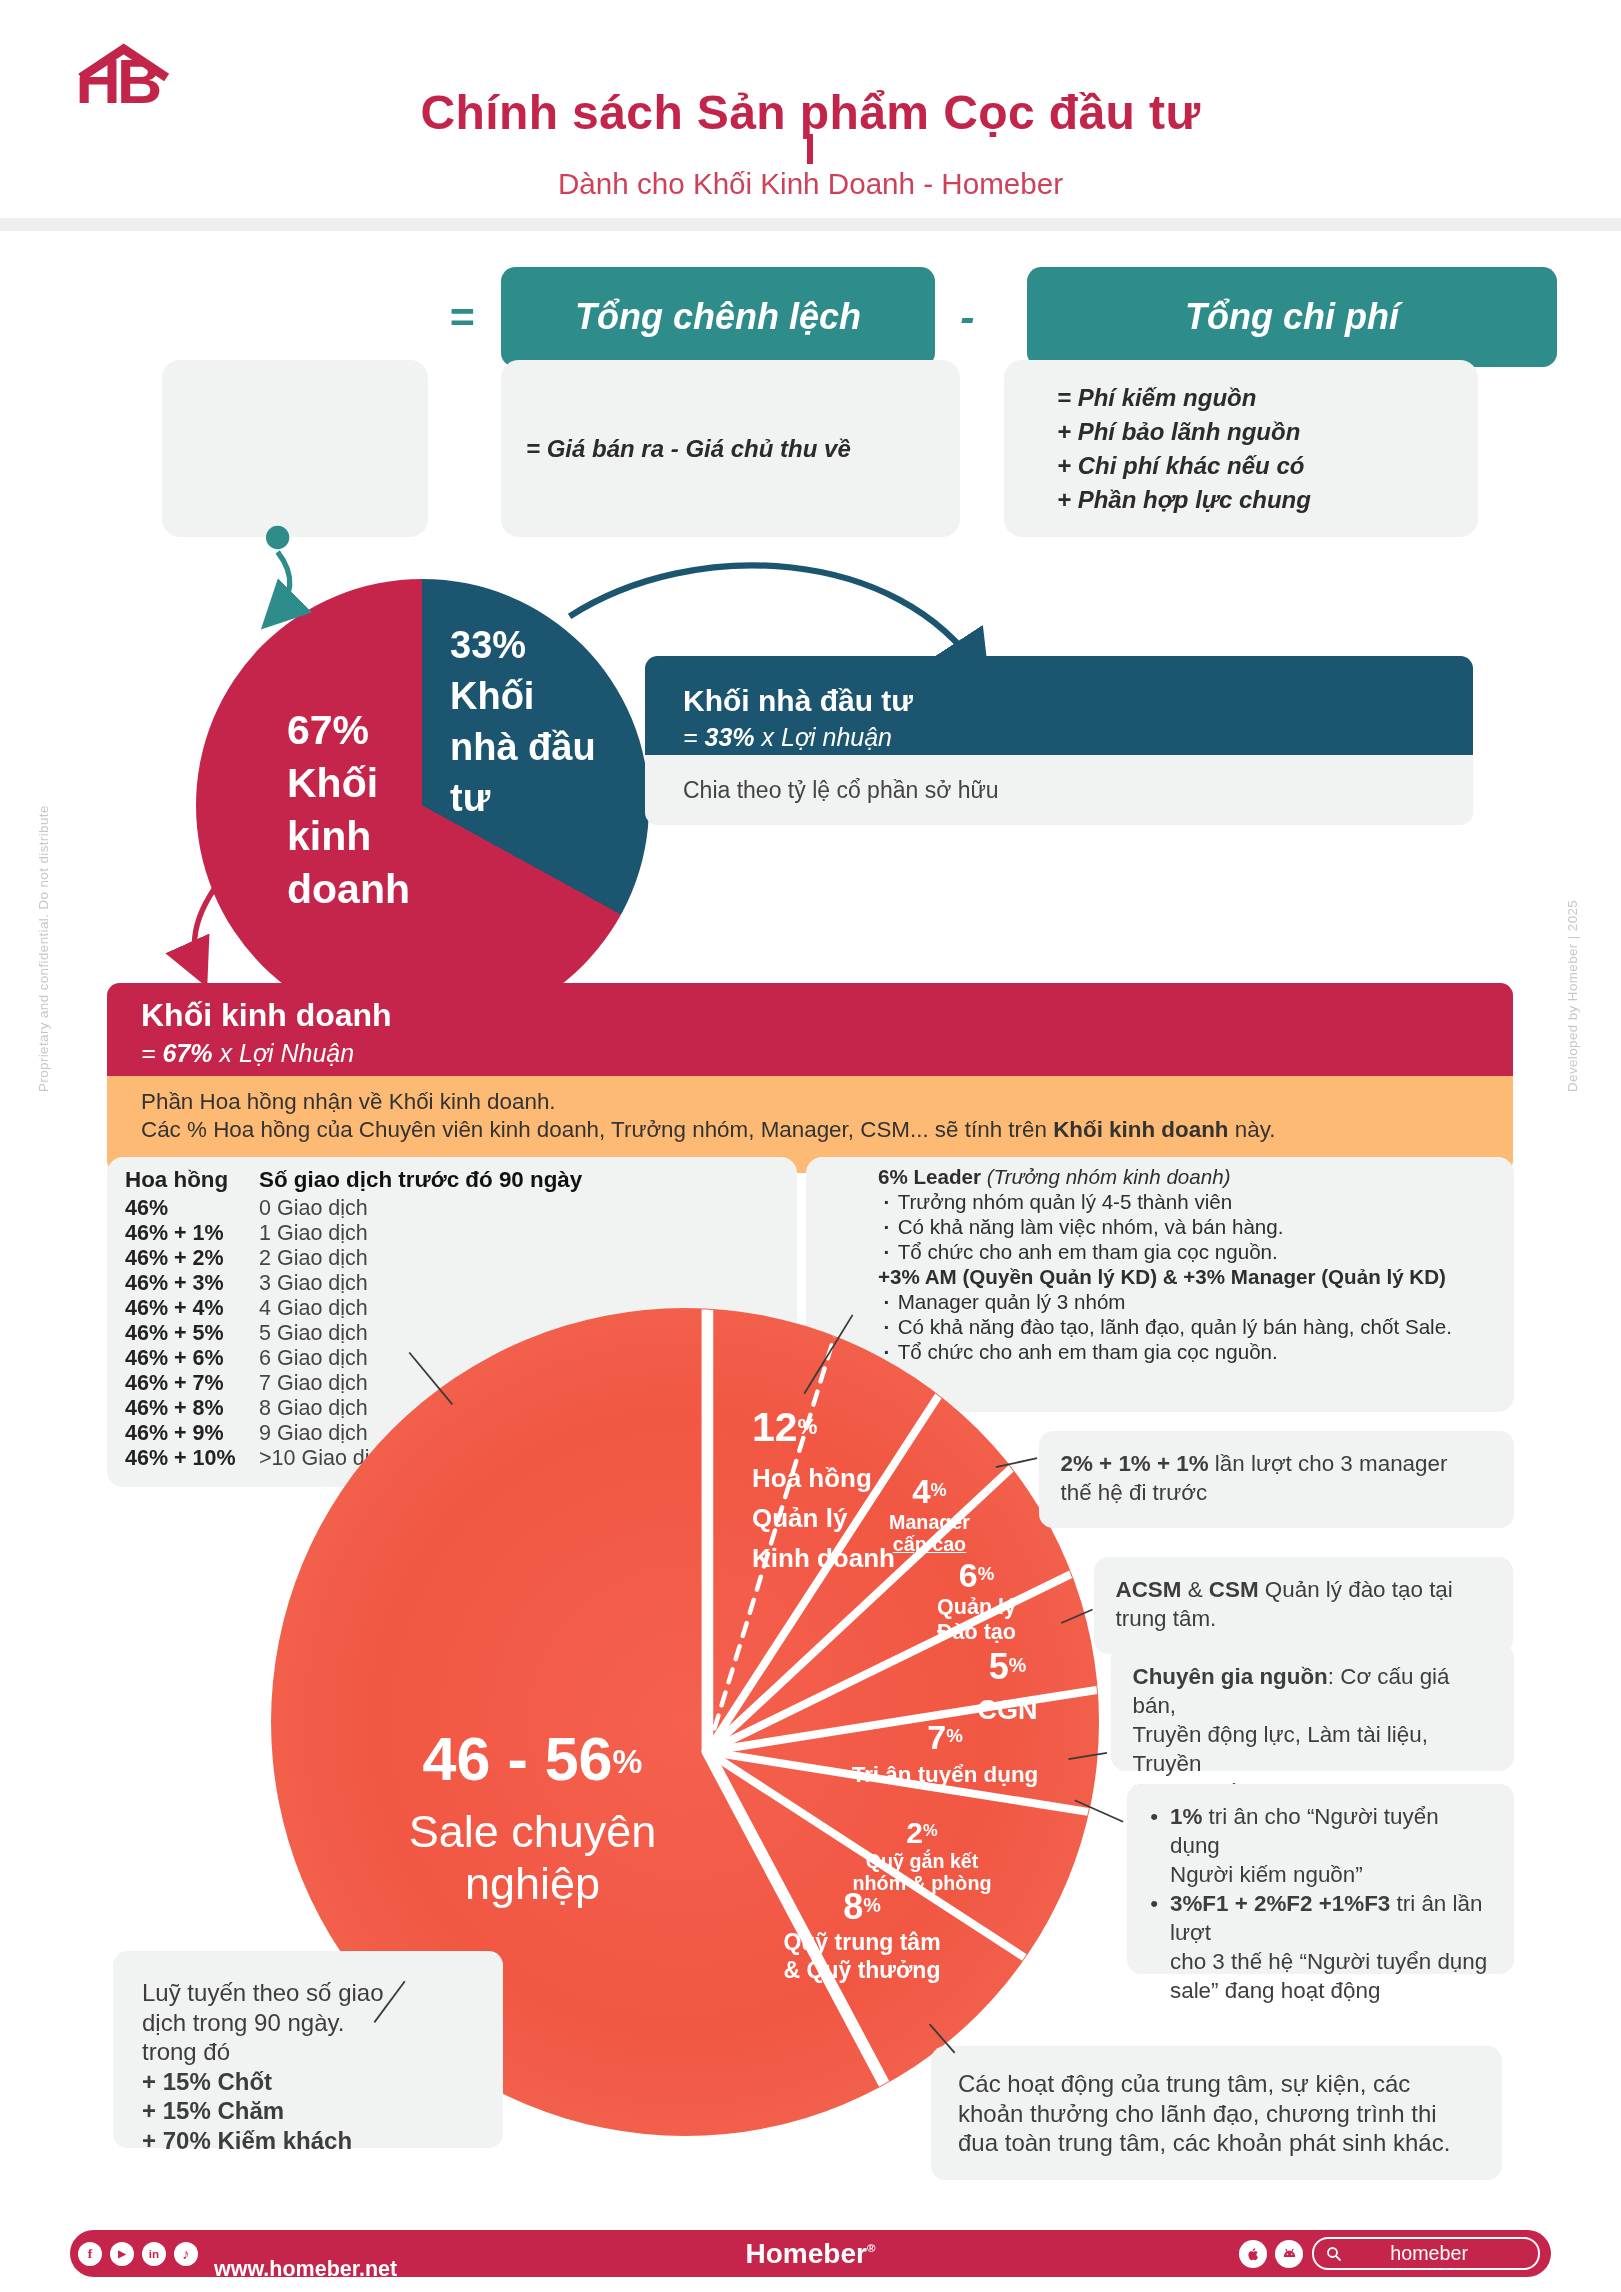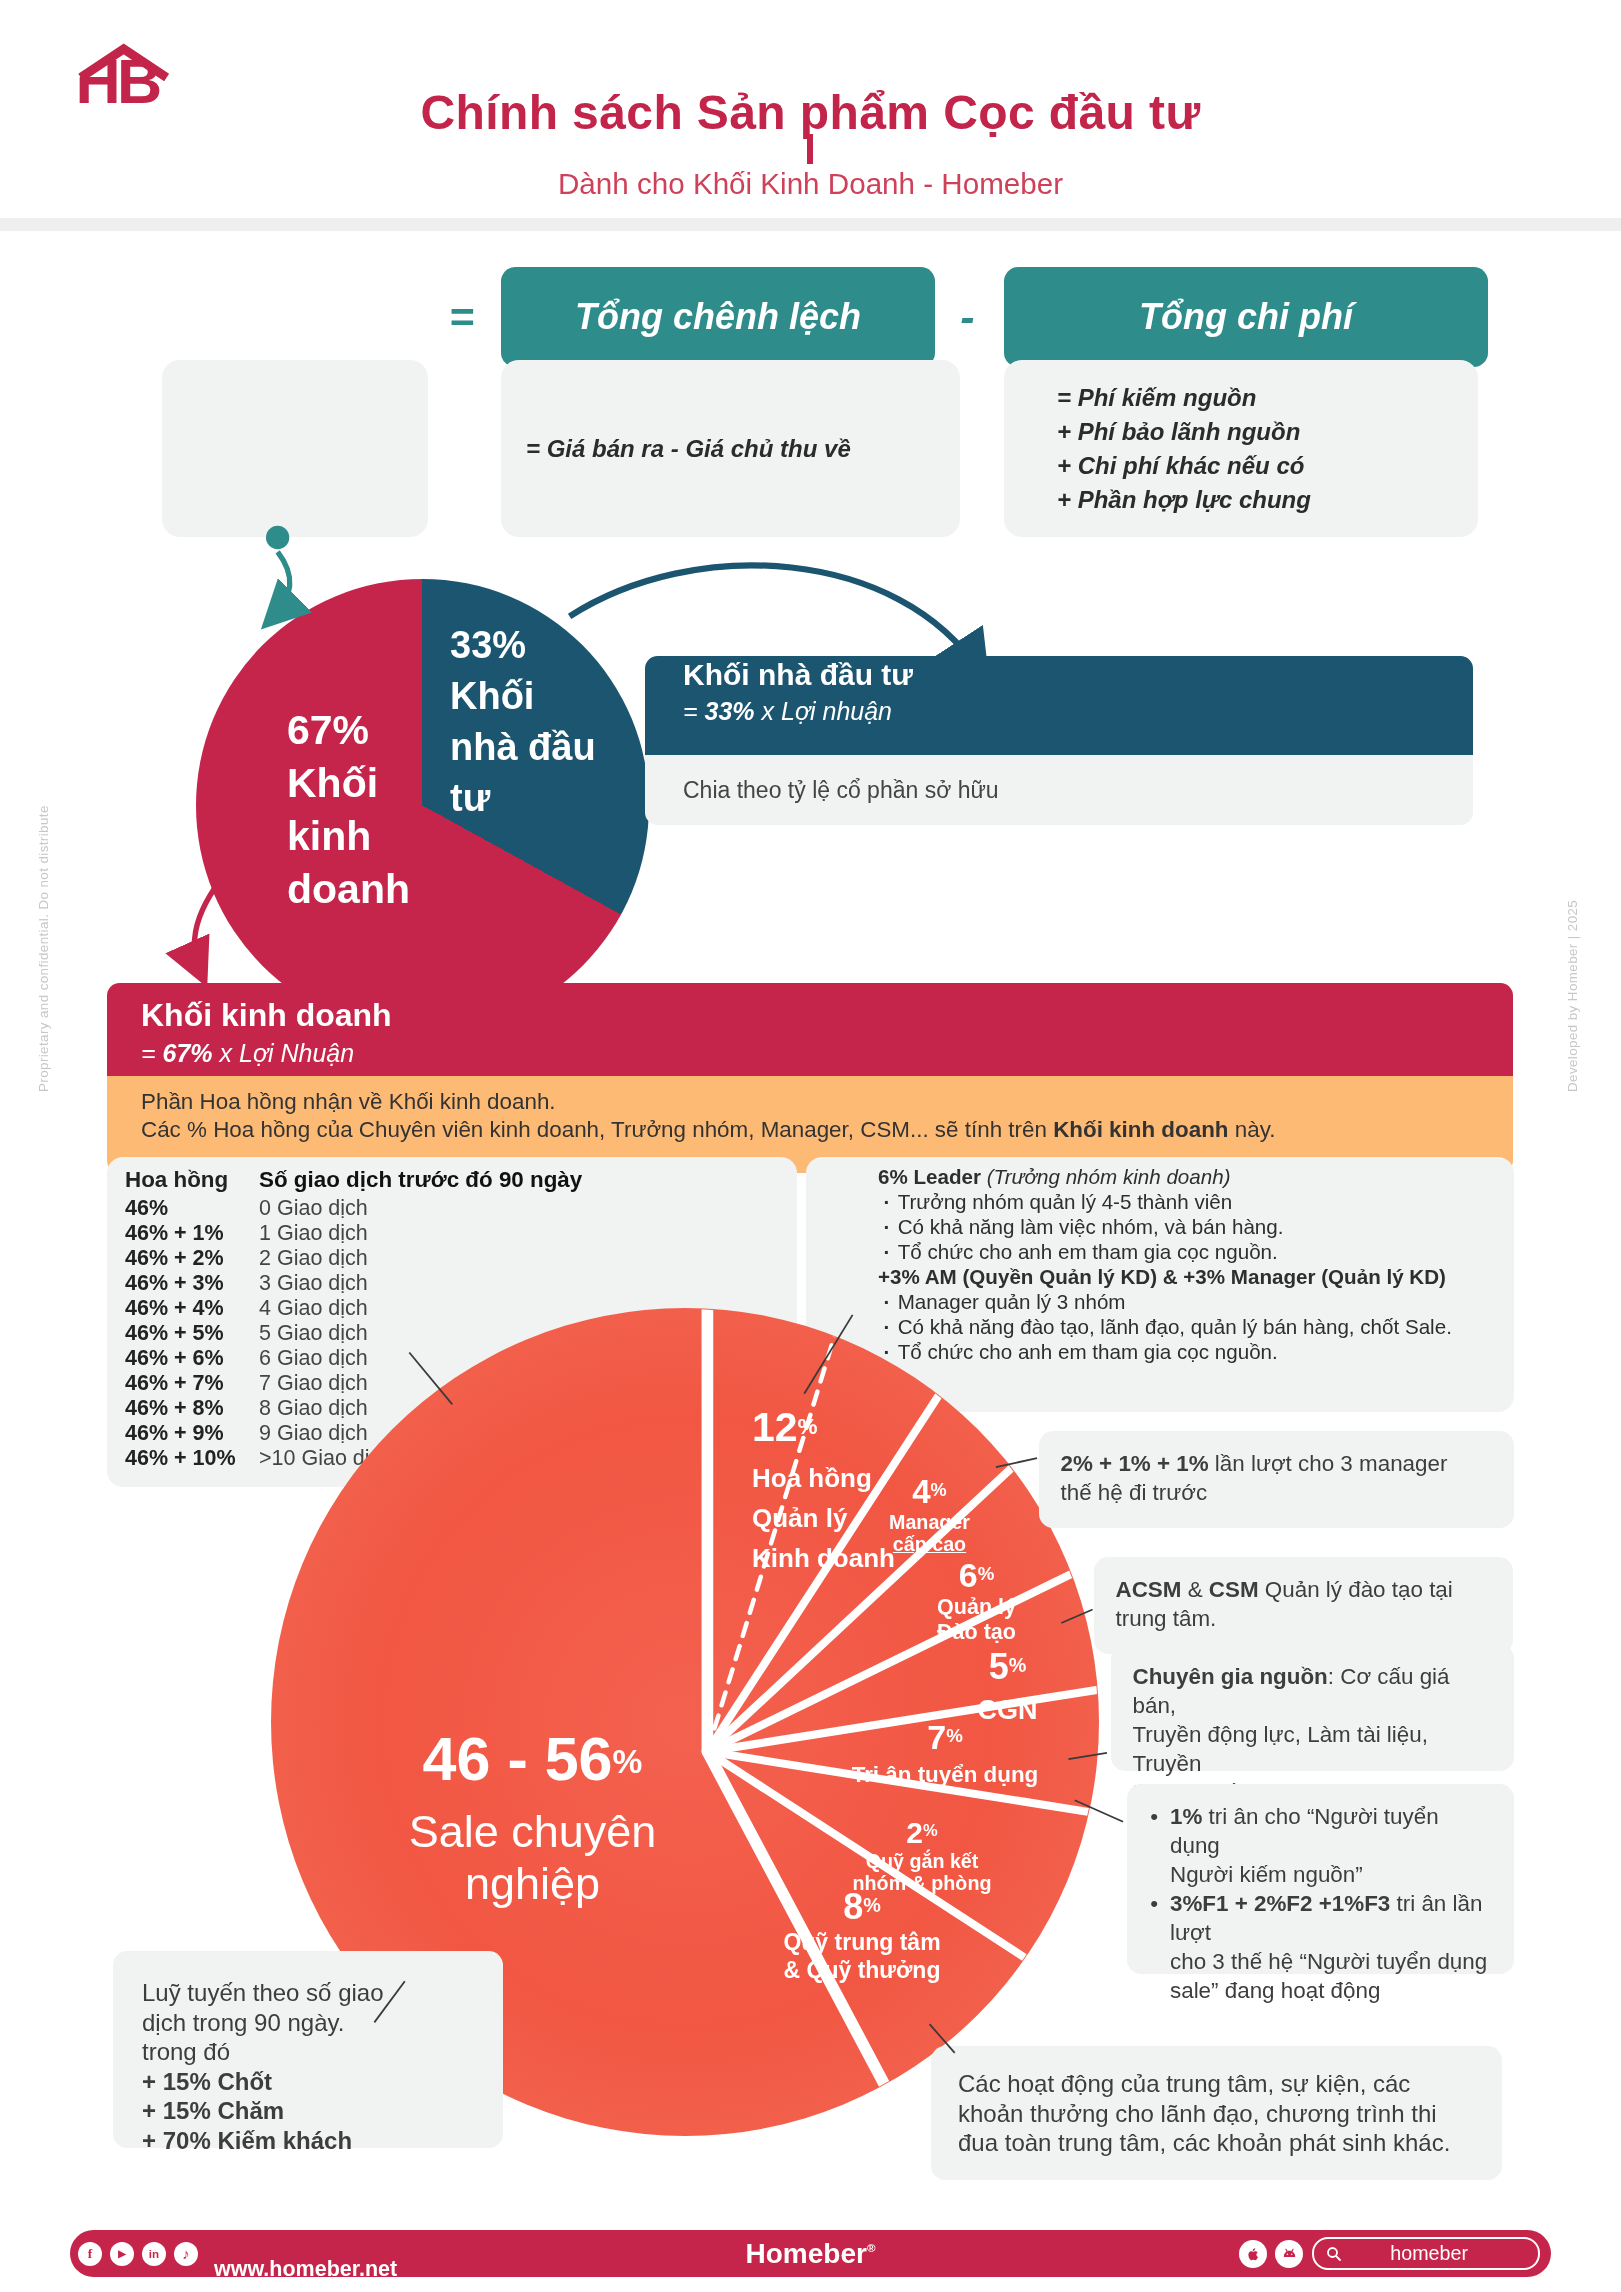--- a/index.html
+++ b/index.html
@@ -74,21 +74,21 @@
   <div id="title" class="ab">Chính sách Sản phẩm Cọc đầu tư</div>
   <div id="red-tick" class="ab"></div>
   <div id="subtitle" class="ab">Dành cho Khối Kinh Doanh - Homeber</div>
   <div id="stripe" class="ab"></div>
 
   <div class="ab eq-op i" style="left:442px;width:39px;">=</div>
   <div class="ab eq-box i" style="left:501px;width:434px;">
     <span>Tổng chênh lệch</span>
   </div>
   <div class="ab eq-op i" style="left:948px;width:39px;">-</div>
-  <div class="ab eq-box i" style="left:1004px;width:484px;">
+  <div class="ab eq-box i" style="left:1027px;width:530px;">
     <span>Tổng chi phí</span>
   </div>
 
   <div class="ab eq-note" style="left:162px;top:360px;width:266px;height:177px;"></div>
   <div class="ab eq-note" style="left:501px;top:360px;width:434px;height:177px;display:flex;align-items:center;padding-left:25px;font-size:24px;">
     <span>= Giá bán ra - Giá chủ thu về</span>
   </div>
   <div class="ab eq-note" style="left:1004px;top:360px;width:474px;height:177px;padding:20.6px 0 0 53px;font-size:24px;line-height:34px;box-sizing:border-box;">
     <div>= Phí kiếm nguồn</div>
     <div>+ Phí bảo lãnh nguồn</div>
@@ -121,21 +121,21 @@
       <marker id="mred" markerWidth="9" markerHeight="9" refX="6" refY="4.5" orient="auto">
           <path d="M0,0 L9,4.5 L0,9 z" fill="#C5254B"></path>
         </marker>
     </defs>
     <circle cx="310" cy="600" r="13" fill="#2E8C8B"></circle>
     <path d="M310,616 C330,642 328,666 304,690" fill="none" stroke="#2E8C8B" stroke-width="6" marker-end="url(#mteal)"></path>
     <path d="M636,688 C776,598 1004,612 1094,750" fill="none" stroke="#1B5570" stroke-width="7" marker-end="url(#mblue)"></path>
     <path d="M268,956 C224,1004 206,1046 224,1086" fill="none" stroke="#C5254B" stroke-width="6" marker-end="url(#mred)"></path>
   </svg>
 
-  <div class="ab" style="left:645px;top:656px;width:828px;height:99px;background:#1B5570;border-radius:12.5px 12.5px 0 0;padding:2px 0 0 38px;box-sizing:border-box;">
+  <div class="ab" style="left:645px;top:656px;width:828px;height:99px;background:#1B5570;border-radius:12.5px 12.5px 0 0;padding:28px 0 0 38px;box-sizing:border-box;">
     <div class="hdr-title" style="font-size:30px;">Khối nhà đầu tư</div>
     <div class="formula" style="font-size:25px;margin-top:5.4px;">
       <span>= </span><span class="b">33%</span><span> x Lợi nhuận</span>
     </div>
   </div>
   <div class="ab" style="left:645px;top:755px;width:828px;height:70px;background:#F1F2F2;border-radius:0 0 12.5px 12.5px;display:flex;align-items:center;padding-left:38px;box-sizing:border-box;font-size:23px;color:#444;">
     <span>Chia theo tỷ lệ cổ phần sở hữu</span>
   </div>
 
   <div class="ab" style="left:107px;top:983px;width:1406px;height:93px;background:#C5254B;border-radius:12.5px 12.5px 0 0;padding:14.3px 0 0 34px;box-sizing:border-box;">

